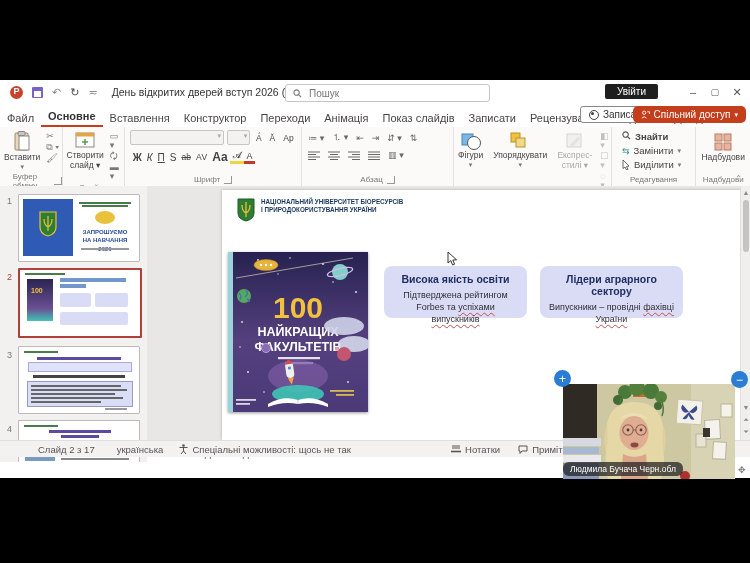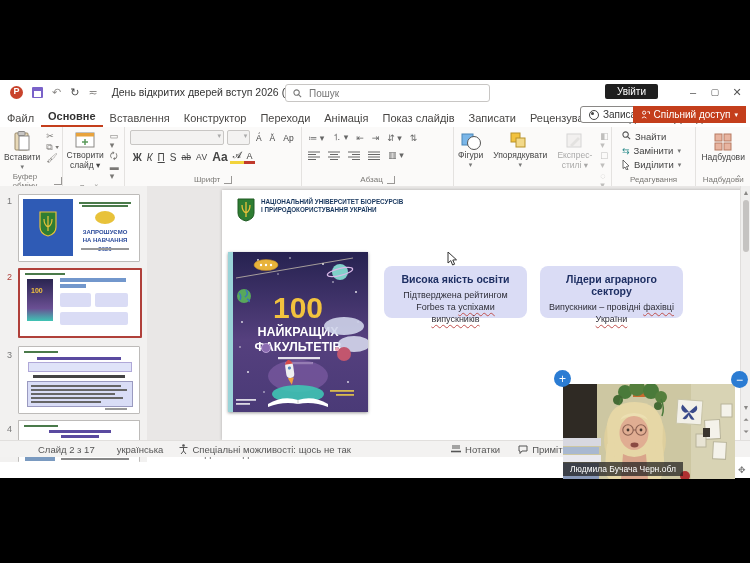--- a/index.html
+++ b/index.html
@@ -25,21 +25,21 @@
   .wctl{position:absolute;top:0;width:22px;height:24px;display:flex;align-items:center;justify-content:center;color:#555;font-size:11px;}
   
   #tabsrow{position:absolute;left:0;top:24px;width:750px;height:23px;background:#fff;display:flex;align-items:flex-end;
            font-size:11px;color:#484644;border-bottom:1px solid #eee;}
   .rtab{padding:3px 7px;white-space:nowrap;}
   .rtab.active{font-weight:bold;color:#333;border-bottom:2.5px solid #c43e1c;}
   #recbtn{position:absolute;right:95px;top:2px;border:1px solid #8a8886;border-radius:3px;height:15px;
           display:flex;align-items:center;gap:4px;padding:0 8px;font-size:10px;color:#333;background:#fff;}
   .recdot{width:8px;height:8px;border:1.5px solid #444;border-radius:50%;display:inline-block;position:relative;}
   .recdot::after{content:"";position:absolute;left:1.5px;top:1.5px;width:3px;height:3px;border-radius:50%;background:#444;}
-  #sharebtn{position:absolute;right:4px;top:2px;background:#c43e1c;border-radius:0;height:17px;
+  #sharebtn{position:absolute;right:4px;top:2px;background:#c43e1c;border-radius:5px;height:17px;
             display:flex;align-items:center;gap:4px;padding:0 8px;font-size:10px;color:#fff;}
   
   #ribbon{position:absolute;left:0;top:47px;width:750px;height:59px;background:#fbfaf9;border-bottom:1px solid #d2d0ce;display:flex;}
   .rgroup{position:relative;height:100%;border-right:1px solid #e4e2e0;display:flex;flex-direction:column;}
   .gbody{flex:1;display:flex;align-items:flex-start;padding-top:3px;}
   .glabel{font-size:8px;color:#7a7875;text-align:center;padding-bottom:2px;display:flex;align-items:center;justify-content:center;gap:4px;}
   .launch{width:7px;height:7px;border-right:1px solid #9a9896;border-bottom:1px solid #9a9896;display:inline-block;position:relative;}
   .bigbtn{display:flex;flex-direction:column;align-items:center;font-size:8.5px;color:#444;line-height:1.15;padding:1px 4px;text-align:center;}
   .minicol{display:flex;flex-direction:column;gap:2px;padding:2px;}
   .mini{font-size:9px;color:#7a7875;line-height:1;}
@@ -70,21 +70,21 @@
   #statusbar{position:absolute;left:0;top:360px;width:750px;height:16px;background:#f3f2f1;border-top:1px solid #e1dfdd;
              display:flex;align-items:center;font-size:9.5px;color:#555;padding-left:30px;}
   .sb-item{margin-left:14px;white-space:nowrap;display:flex;align-items:center;gap:4px;}
   #sb-right{position:absolute;right:182px;top:0;height:16px;display:flex;align-items:center;gap:14px;font-size:9.5px;color:#555;}
   
   #vscroll{position:absolute;left:740px;top:106px;width:10px;height:260px;background:#f0efee;border-left:1px solid #e0dedc;}
   .scr{position:absolute;left:0;width:10px;text-align:center;font-size:7px;color:#8a8886;line-height:1;}
   #vthumb{position:absolute;left:2px;top:14px;width:6px;height:52px;background:#c5c3c1;border-radius:3px;}
   
   #webcam{position:absolute;left:563px;top:384px;width:172px;height:95px;background:#cdc7a2;overflow:hidden;z-index:5;}
-  #nametag{position:absolute;left:0px;bottom:3px;background:rgba(30,30,30,.72);color:#fff;font-size:8.5px;padding:2px 7px;z-index:6;}
+  #nametag{position:absolute;left:0px;bottom:3px;background:rgba(30,30,30,.72);color:#fff;font-size:8.5px;padding:2px 7px;z-index:6;border-radius:6px;}
   .bluecircle{position:absolute;width:17px;height:17px;border-radius:50%;background:#2b7cd3;color:#fff;font-size:12px;
               display:flex;align-items:center;justify-content:center;z-index:7;line-height:1;}
   #movehandle{position:absolute;left:738px;top:465px;font-size:9px;color:#777;z-index:2;}
   
   #cursor{position:absolute;left:447px;top:252px;z-index:4;}
 </style>
 </head>
 <body>
 
 <div id="stage">
@@ -300,21 +300,21 @@
           </div>
         </div>
         <div class="glabel">
             <span>Малювання</span>
             <span class="launch"></span>
           </div>
       </div>
 
       <div class="rgroup" style="width:84px;">
         <div class="gbody" style="flex-direction:column;gap:3px;padding:4px 0 0 10px;font-size:9.5px;color:#444;">
-          <span style="display:flex;align-items:flex-start;gap:4px;">
+          <span style="display:flex;align-items:flex-start;gap:4px;font-weight:bold;">
             <svg width="9" height="9" viewBox="0 0 10 10">
                 <circle cx="4" cy="4" r="3" fill="none" stroke="#555" stroke-width="1.2"></circle>
                 <line x1="6.2" y1="6.2" x2="9" y2="9" stroke="#555" stroke-width="1.2"></line>
               </svg>
             <span>Знайти</span>
           </span>
           <span style="display:flex;align-items:center;gap:4px;">
             <span style="color:#2a8a8a;font-size:9px;">⇆</span>
             <span>Замінити</span>
               <span style="font-size:7px;color:#777;">▾</span>

